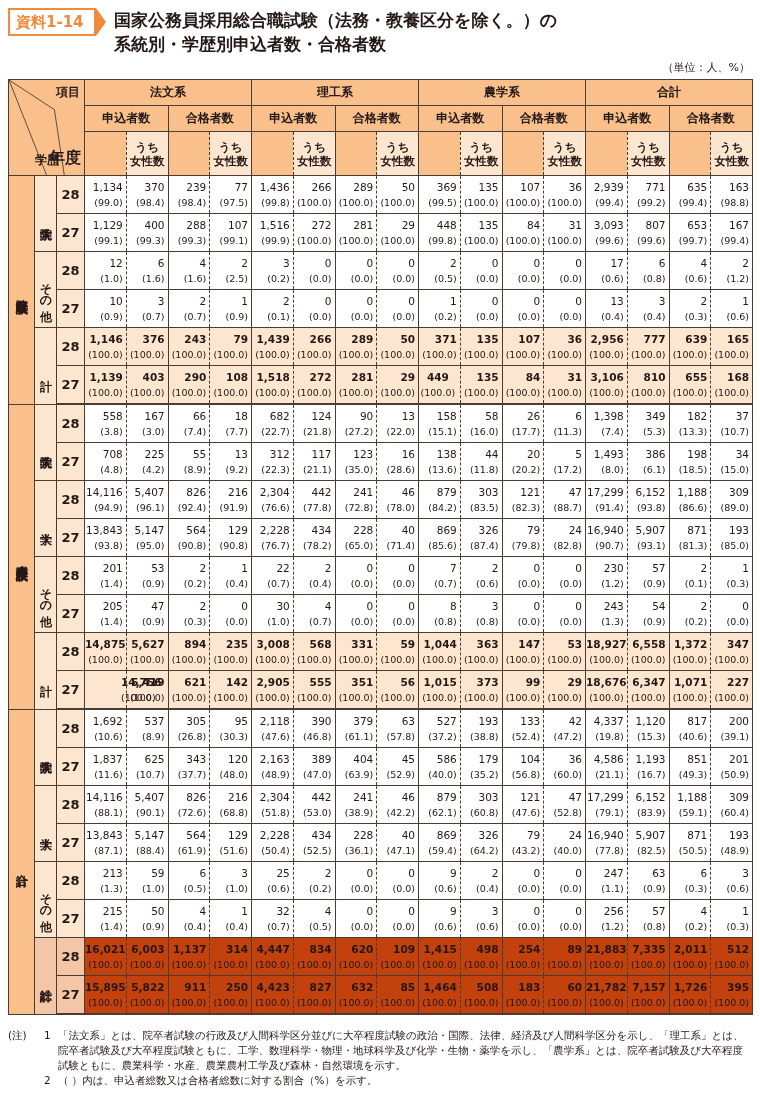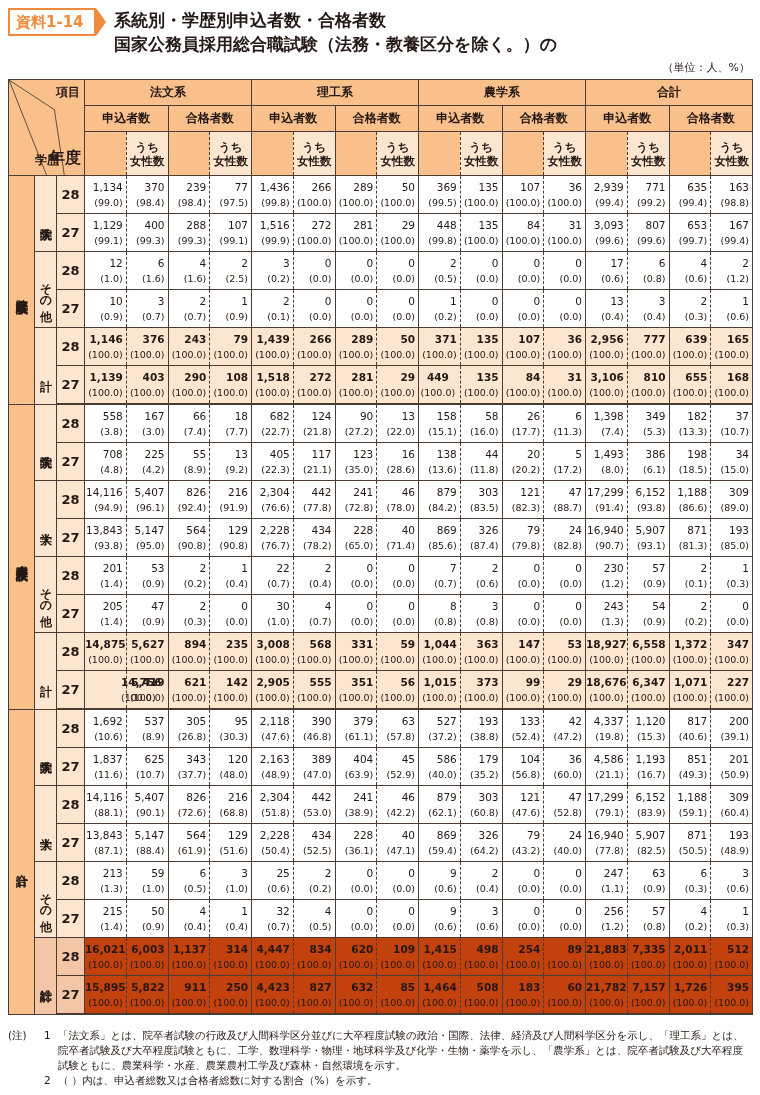--- a/index.html
+++ b/index.html
@@ -35,22 +35,22 @@
   .notes { position:absolute; left:8px; top:1028px; width:745px; font-size:10.5px; line-height:15px; }
   .notes .n { display:flex; }
   .notes .lbl { width:36px; flex:none; }
   .notes .no { width:14px; flex:none; }
 </style>
 </head>
 <body>
 
 <div class="badge">資料1-14</div>
 <div class="title">
+  <div>国家公務員採用総合職試験（法務・教養区分を除く。）の</div>
   <div>系統別・学歴別申込者数・合格者数</div>
-  <div>国家公務員採用総合職試験（法務・教養区分を除く。）の</div>
 </div>
 <div class="unit">（単位：人、%）</div>
 
 <table>
   <colgroup>
     <col style="width:26px">
       <col style="width:22px">
       <col style="width:28px">
     <col span="16" style="width:41.75px">
   </colgroup>
@@ -263,21 +263,21 @@
         <td class="c f"><span class="num">349</span><span class="pct">(5.3)</span></td>
         <td class="c a"><span class="num">182</span><span class="pct">(13.3)</span></td>
         <td class="c f"><span class="num">37</span><span class="pct">(10.7)</span></td>
       </tr>
       <tr>
         <td class="yr">27</td>
         <td class="c a"><span class="num">708</span><span class="pct">(4.8)</span></td>
         <td class="c f"><span class="num">225</span><span class="pct">(4.2)</span></td>
         <td class="c a"><span class="num">55</span><span class="pct">(8.9)</span></td>
         <td class="c f"><span class="num">13</span><span class="pct">(9.2)</span></td>
-        <td class="c a"><span class="num">405</span><span class="pct">(22.3)</span></td>
+        <td class="c a"><span class="num">312</span><span class="pct">(22.3)</span></td>
         <td class="c f"><span class="num">117</span><span class="pct">(21.1)</span></td>
         <td class="c a"><span class="num">123</span><span class="pct">(35.0)</span></td>
         <td class="c f"><span class="num">16</span><span class="pct">(28.6)</span></td>
         <td class="c a"><span class="num">138</span><span class="pct">(13.6)</span></td>
         <td class="c f"><span class="num">44</span><span class="pct">(11.8)</span></td>
         <td class="c a"><span class="num">20</span><span class="pct">(20.2)</span></td>
         <td class="c f"><span class="num">5</span><span class="pct">(17.2)</span></td>
         <td class="c a"><span class="num">1,493</span><span class="pct">(8.0)</span></td>
         <td class="c f"><span class="num">386</span><span class="pct">(6.1)</span></td>
         <td class="c a"><span class="num">198</span><span class="pct">(18.5)</span></td>

